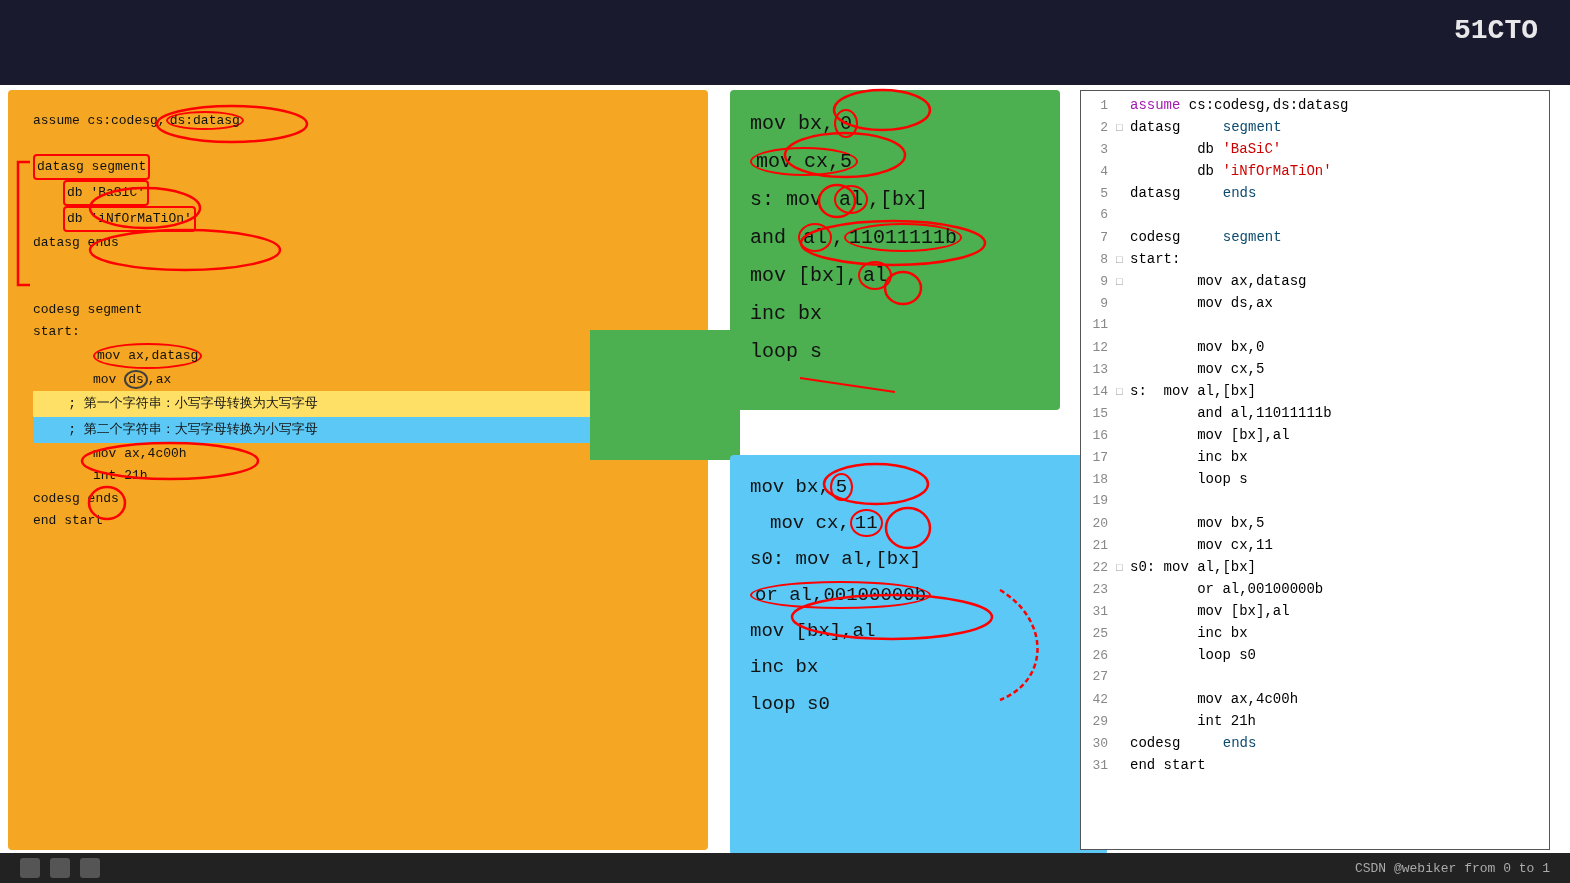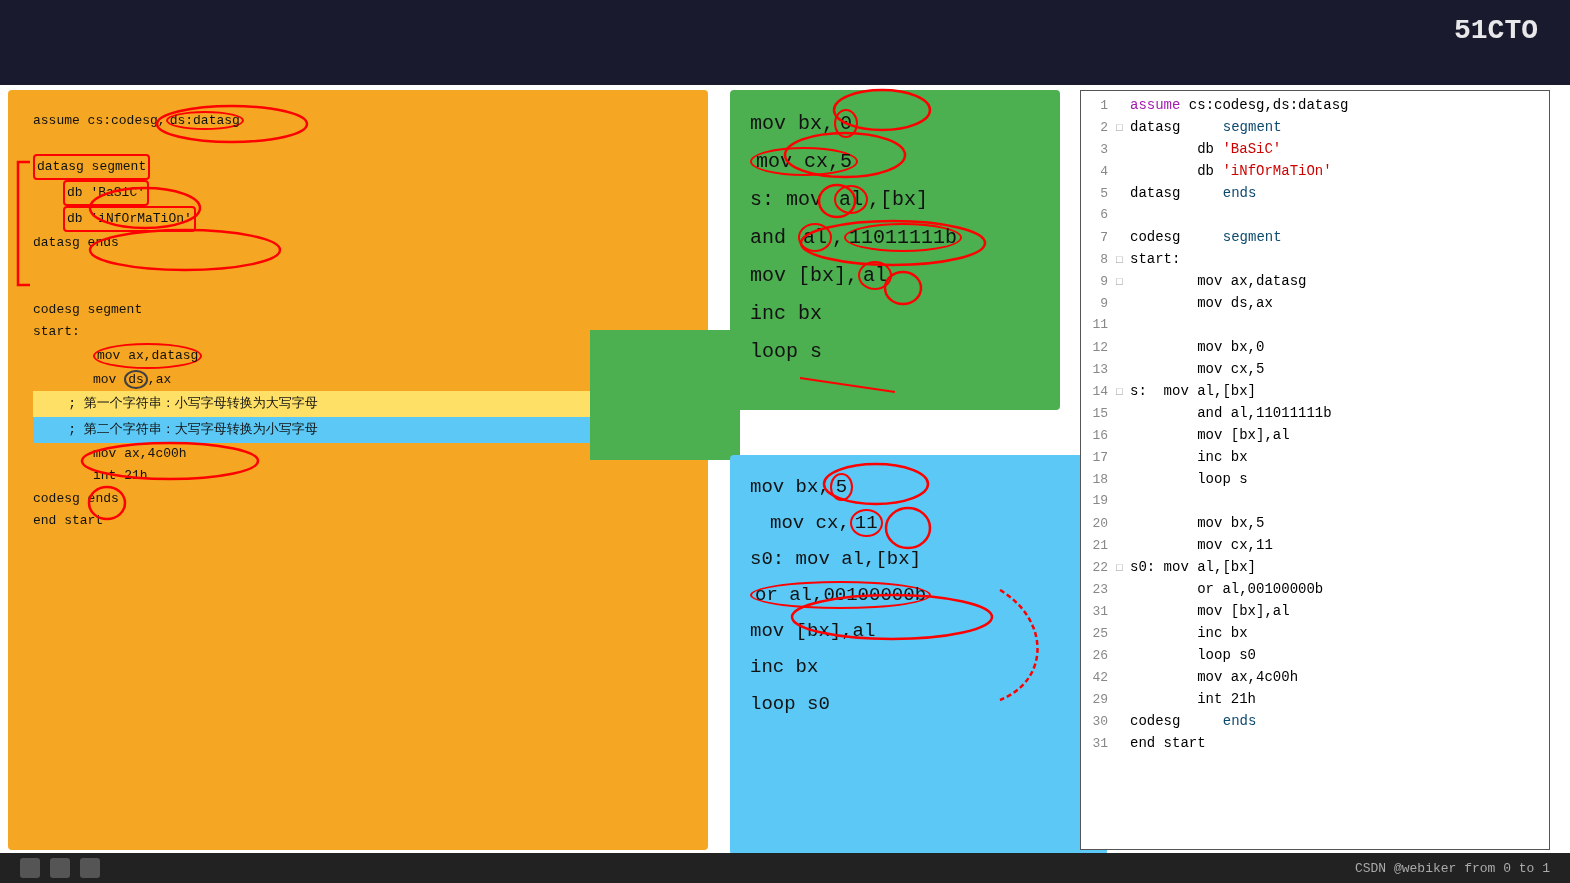--- a/index.html
+++ b/index.html
@@ -385,20 +385,25 @@
         <span class="line-num">25</span>
         <span class="line-marker"></span>
         <span class="line-code">&nbsp;&nbsp;&nbsp;&nbsp;&nbsp;&nbsp;&nbsp;&nbsp;inc bx</span>
       </div>
       <div class="code-row">
         <span class="line-num">26</span>
         <span class="line-marker"></span>
         <span class="line-code">&nbsp;&nbsp;&nbsp;&nbsp;&nbsp;&nbsp;&nbsp;&nbsp;loop s0</span>
       </div>
       <div class="code-row">
+        <span class="line-num">27</span>
+        <span class="line-marker"></span>
+        <span class="line-code"></span>
+      </div>
+      <div class="code-row">
         <span class="line-num">42</span>
         <span class="line-marker"></span>
         <span class="line-code">&nbsp;&nbsp;&nbsp;&nbsp;&nbsp;&nbsp;&nbsp;&nbsp;mov ax,4c00h</span>
       </div>
       <div class="code-row">
         <span class="line-num">29</span>
         <span class="line-marker"></span>
         <span class="line-code">&nbsp;&nbsp;&nbsp;&nbsp;&nbsp;&nbsp;&nbsp;&nbsp;int 21h</span>
       </div>
       <div class="code-row">

